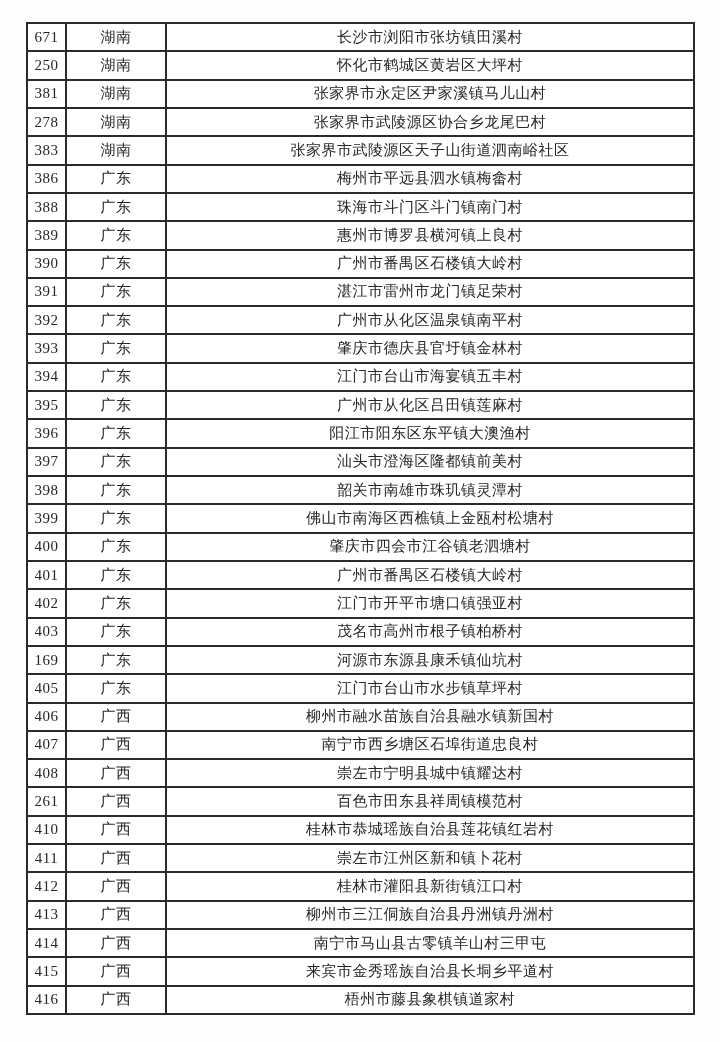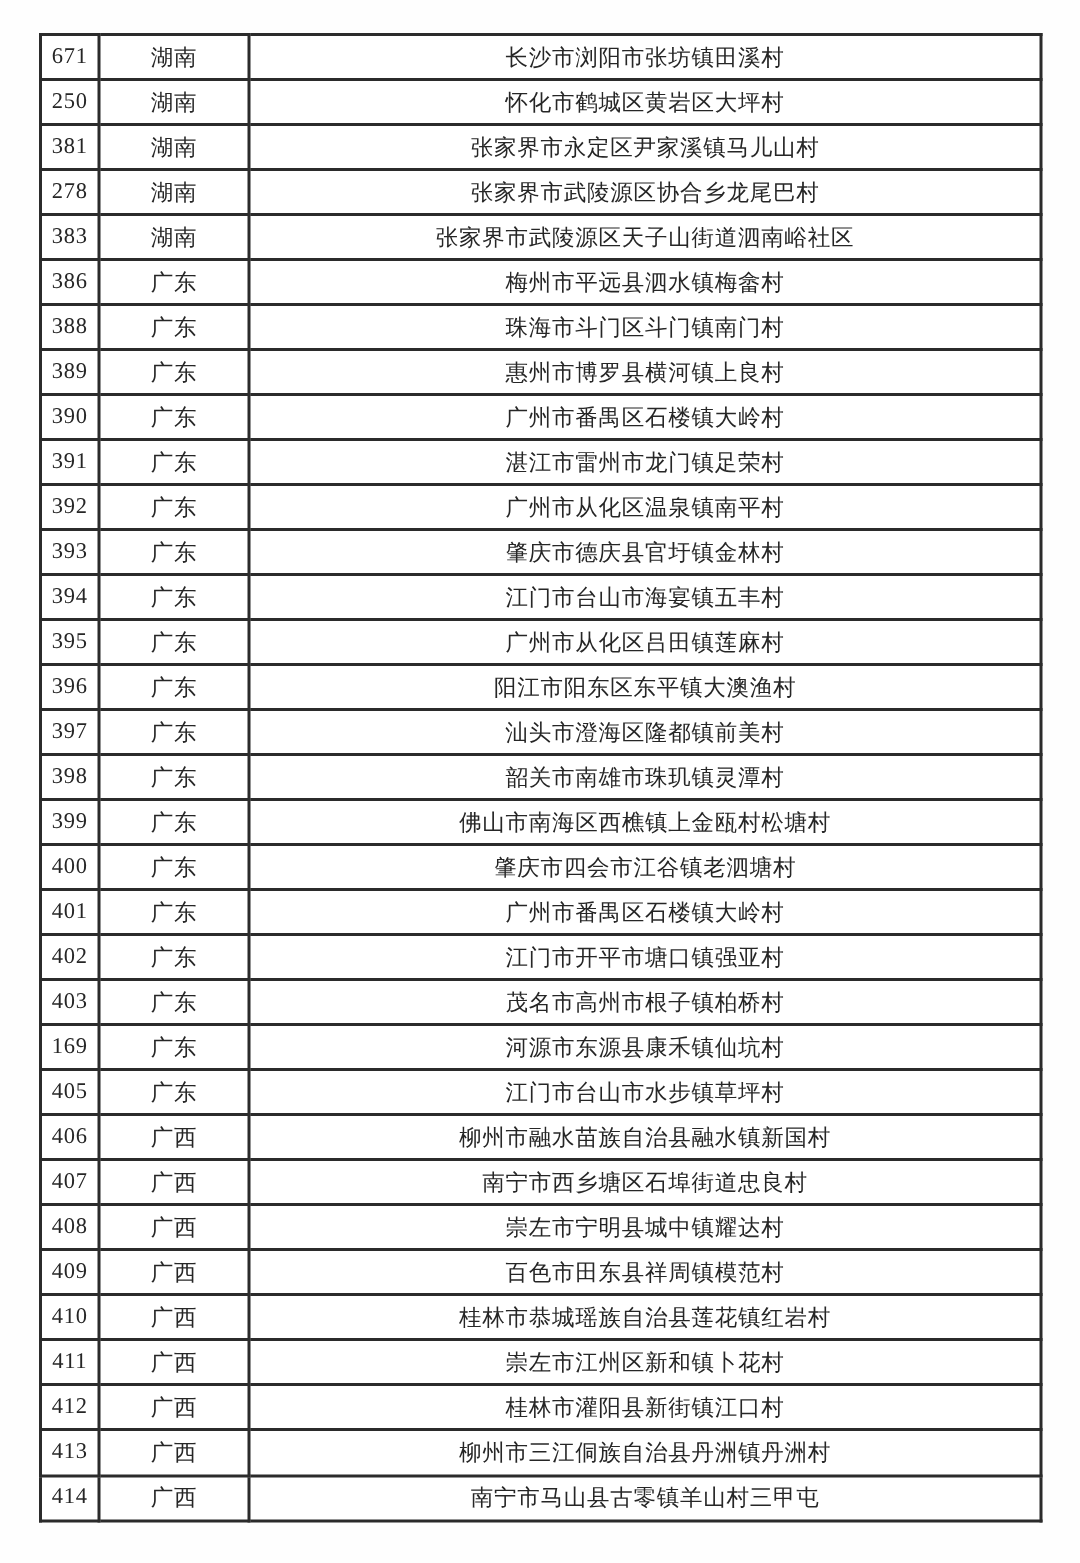--- a/index.html
+++ b/index.html
@@ -185,21 +185,21 @@
           <td class="num-cell">407</td>
           <td>广西</td>
           <td>南宁市西乡塘区石埠街道忠良村</td>
         </tr>
         <tr>
           <td class="num-cell">408</td>
           <td>广西</td>
           <td>崇左市宁明县城中镇耀达村</td>
         </tr>
         <tr>
-          <td class="num-cell">409</td>
+          <td class="num-cell">261</td>
           <td>广西</td>
           <td>百色市田东县祥周镇模范村</td>
         </tr>
         <tr>
           <td class="num-cell">410</td>
           <td>广西</td>
           <td>桂林市恭城瑶族自治县莲花镇红岩村</td>
         </tr>
         <tr>
           <td class="num-cell">411</td>
@@ -213,16 +213,26 @@
         </tr>
         <tr>
           <td class="num-cell">413</td>
           <td>广西</td>
           <td>柳州市三江侗族自治县丹洲镇丹洲村</td>
         </tr>
         <tr>
           <td class="num-cell">414</td>
           <td>广西</td>
           <td>南宁市马山县古零镇羊山村三甲屯</td>
+        </tr>
+        <tr>
+          <td class="num-cell">415</td>
+          <td>广西</td>
+          <td>来宾市金秀瑶族自治县长垌乡平道村</td>
+        </tr>
+        <tr>
+          <td class="num-cell">416</td>
+          <td>广西</td>
+          <td>梧州市藤县象棋镇道家村</td>
         </tr>
       </tbody>
   </table>
 </div>
 
 </body></html>

